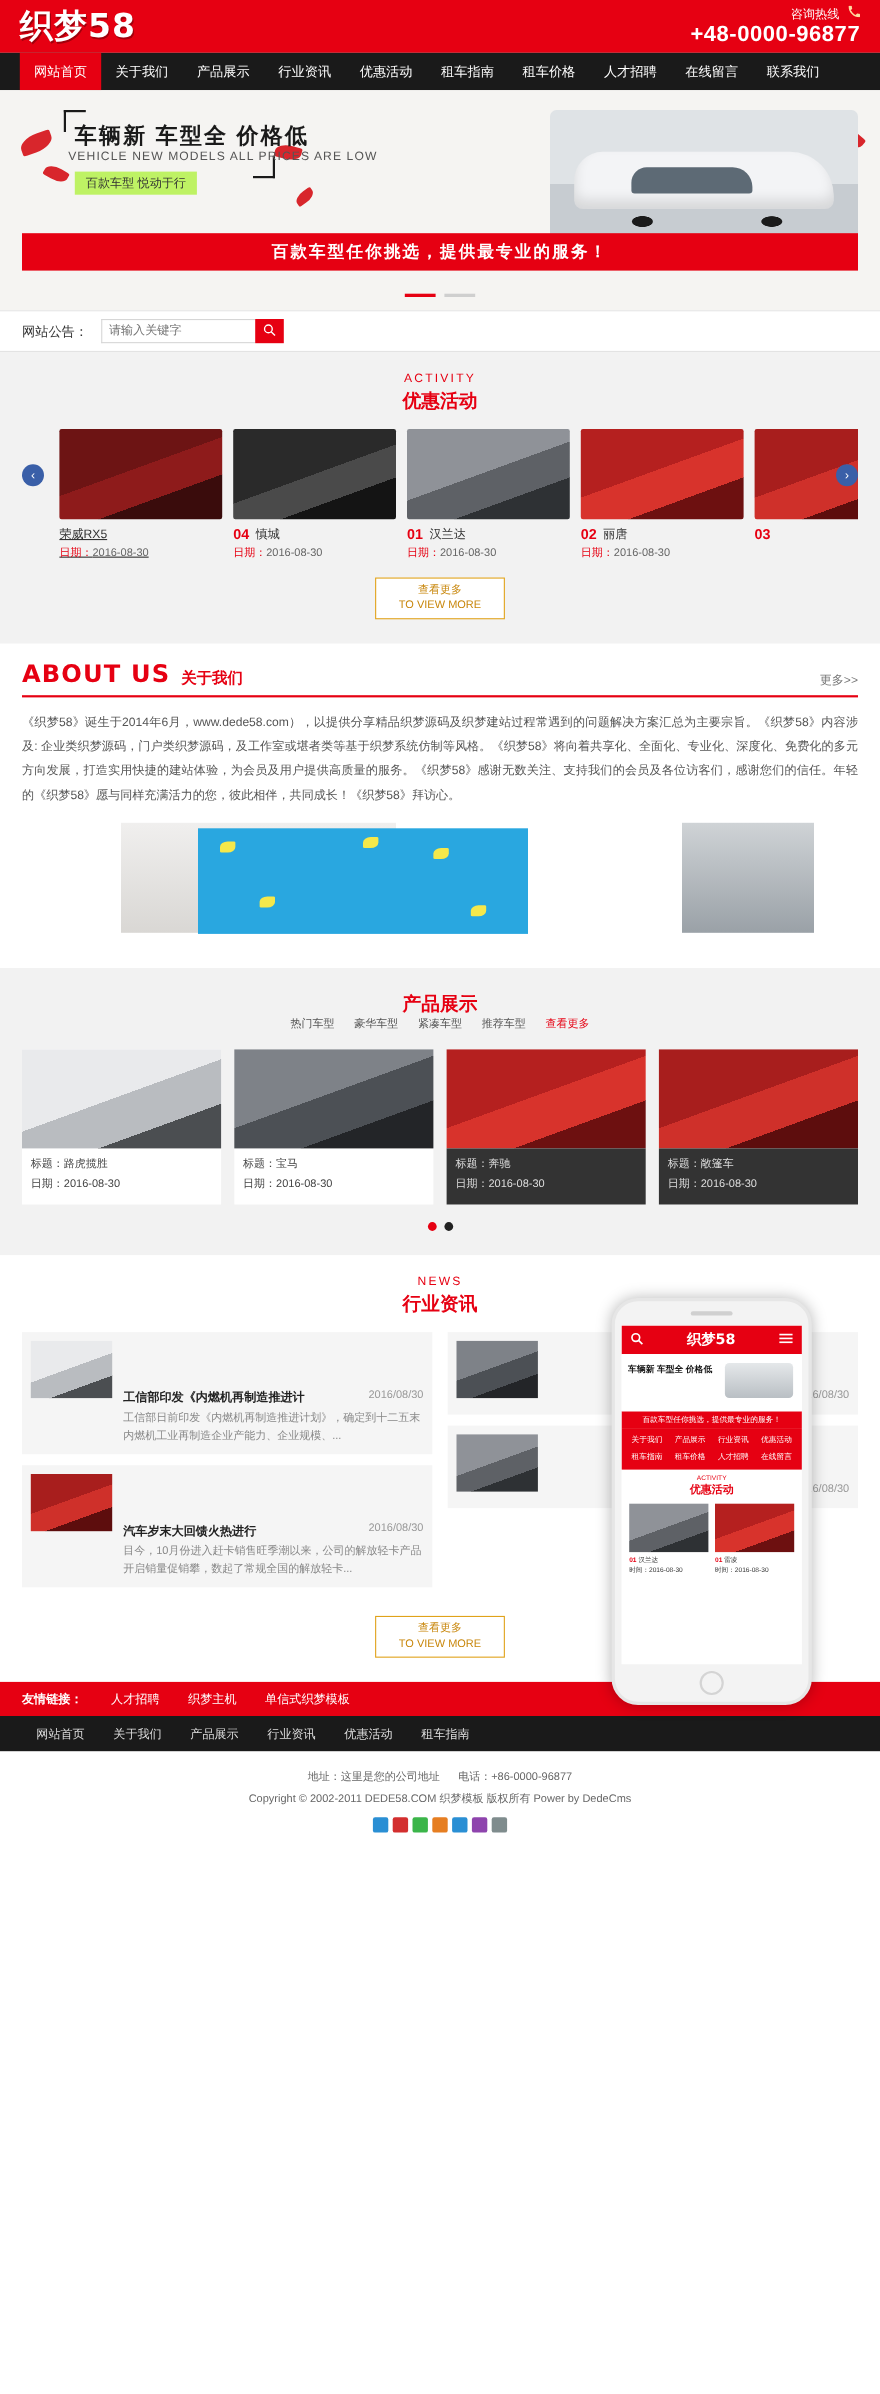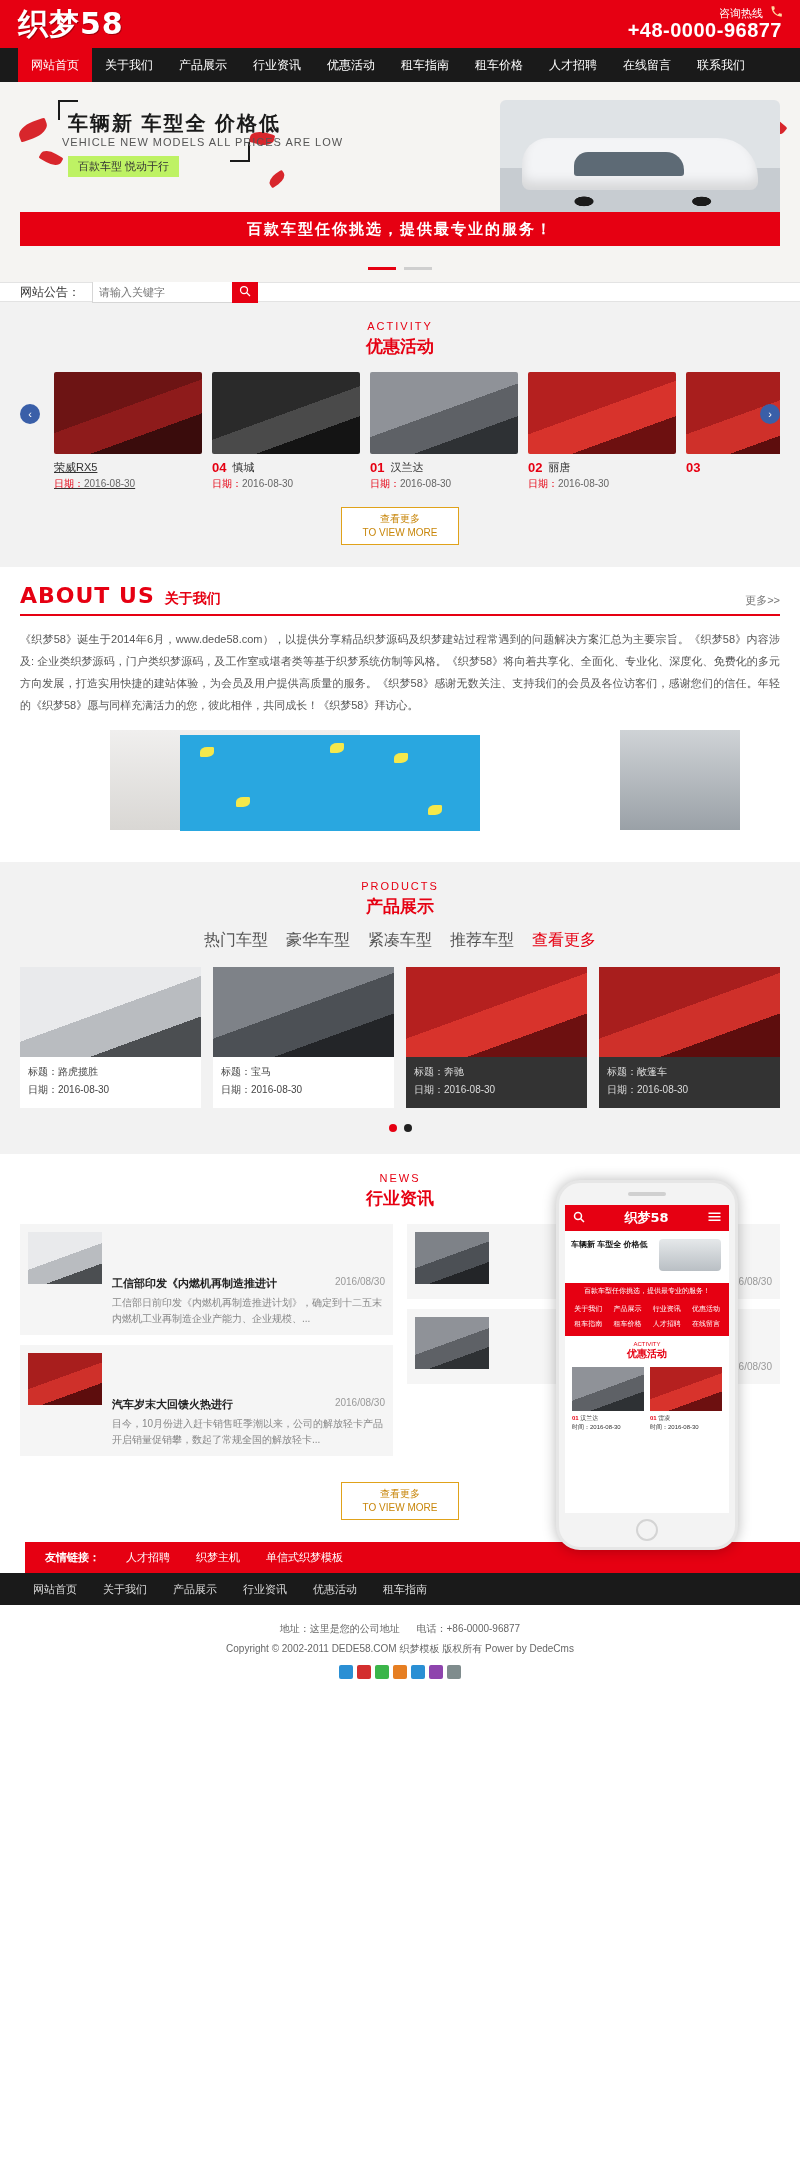--- a/index.html
+++ b/index.html
@@ -97,21 +97,21 @@
     display: flex; align-items: center; justify-content: center;
     font-size: 15px; font-weight: bold; letter-spacing: 2px;
   }
   .dots { position: absolute; bottom: 12px; left: 0; right: 0; display:flex; justify-content:center; gap: 8px;}
   .dots i { display:block; width: 28px; height: 3px; background: #cfcfcf; }
   .dots i.on { background: #e60012; }
 
   
   .notice {
     border-top: 1px solid #e3e3e3; border-bottom: 1px solid #e3e3e3;
-    height: 20px; display: flex; align-items: center; padding: 0 20px; gap: 12px;
+    height: 38px; display: flex; align-items: center; padding: 0 20px; gap: 12px;
     background: #fff;
   }
   .notice .lab { color: #333; font-size: 12px; }
   .notice .txt { color: #888; font-size: 11px; flex: 1; }
   .searchbox { display:flex; align-items:center; }
   .searchbox input {
     width: 140px; height: 22px; border: 1px solid #d6d6d6; border-right: none;
     font-size: 11px; padding: 0 6px; color:#999; outline: none;
   }
   .searchbox .btn {
@@ -157,21 +157,21 @@
   .about-media { margin-top: 14px; height: 110px; position: relative; }
   .about-media .leftimg { position:absolute; left: 90px; top: 0; width: 250px; height: 100px; background: linear-gradient(#f0efee,#d9d7d4); }
   .about-media .rightimg { position:absolute; right: 40px; top: 0; width: 120px; height: 100px; background: linear-gradient(#cfd3d6,#9aa1a7); }
   .about-media .video {
     position:absolute; left: 160px; top: 5px; width: 300px; height: 96px;
     background: #29a7e0;
   }
   .leaf { position:absolute; width: 14px; height: 10px; background: #f5e84b; border-radius: 50% 10% 50% 10%; }
 
   
-  .tabs { display:flex; justify-content:center; gap: 18px; margin-top: 12px; font-size: 16px; color:#555;}
+  .tabs { display:flex; justify-content:center; gap: 18px; font-size: 10px; color:#555;}
   .tabs span { cursor:pointer; }
   .tabs span.red { color:#e60012; }
   .prod-grid { display:flex; gap: 12px; padding: 16px 20px 0; }
   .prod { flex:1; background: #fff; }
   .prod .img { width:100%; height: 90px; }
   .prod .meta { padding: 6px 8px 9px; font-size: 10px; color:#444; line-height:1.8; }
   .prod.dark .meta { background:#333; color:#ddd; }
   .pdots { display:flex; justify-content:center; gap:7px; margin-top:16px; }
   .pdots i { width: 8px; height: 8px; border-radius:50%; background:#c8c8c8; display:block;}
   .pdots i.on { background:#e60012; }
@@ -182,21 +182,21 @@
   .news-col { flex:1; }
   .news-item { display:flex; gap: 10px; background:#f5f5f5; padding: 8px; margin-bottom: 10px;}
   .news-item .thumb { width: 74px; height: 52px; flex: 0 0 74px; }
   .news-item .body { flex:1; min-width:0;margin-top:44px; }
   .news-item .t { display:flex; }
   .news-item .title { font-size: 11px; color:#222; font-weight:bold; flex:1; }
   .news-item .date { font-size: 10px; color:#999; }
   .news-item .desc { font-size: 10px; color:#888; line-height: 1.6; margin-top: 4px; }
 
   
-  .links { background:#e60012; color:#fff; padding: 8px 20px; display:flex; gap: 26px; font-size: 11px; margin-left: 25px;}
+  .links { background:#e60012; color:#fff; padding: 8px 20px; display:flex; gap: 26px; font-size: 11px;}
   .links .lab { font-weight: bold; }
   .fnav { background:#1a1a1a; height: 32px; display:flex; align-items:center; padding-left: 20px; }
   .fnav span { color:#ddd; font-size: 11px; padding: 0 13px; cursor:pointer;}
   .foot { padding: 14px 20px 10px; text-align:center; color:#666; font-size: 10px; line-height: 2; }
   .socials { display:flex; justify-content:center; gap: 4px; margin-top: 6px; }
   .socials i { width: 14px; height: 14px; display:block; border-radius: 2px; }
 
   
   .phone {
     position: absolute; right: 62px; top: 1180px;
@@ -384,21 +384,20 @@
         <span class="leaf" style="left:20px;top:12px;"></span>
         <span class="leaf" style="left:56px;top:62px;"></span>
         <span class="leaf" style="left:150px;top:8px;"></span>
         <span class="leaf" style="left:214px;top:18px;"></span>
         <span class="leaf" style="left:248px;top:70px;"></span>
       </div>
     </div>
   </div>
 
   <div class="sec gray">
-    <div class="sec-en">PRODUCTS</div>
     <div class="sec-cn">产品展示</div>
     <div class="tabs">
       <span>热门车型</span>
       <span>豪华车型</span>
       <span>紧凑车型</span>
       <span>推荐车型</span>
       <span class="red">查看更多</span>
     </div>
 
     <div class="prod-grid">

